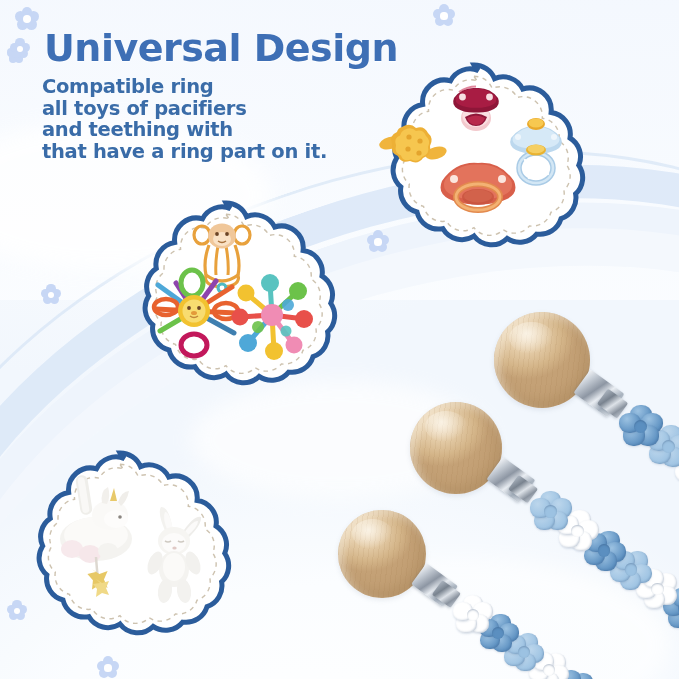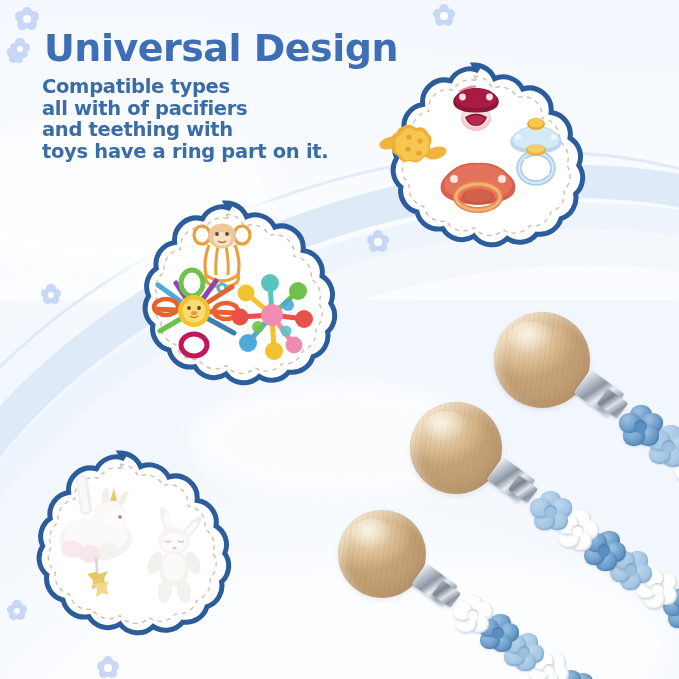--- a/index.html
+++ b/index.html
@@ -158,24 +158,24 @@
         <div class="pet" style="width: 10.08px; height: 10.08px; background: rgb(199, 215, 245); left: 13.1228px; top: 4.95757px;"></div>
         <div class="pet" style="width: 10.08px; height: 10.08px; background: rgb(199, 215, 245); left: 10.7688px; top: 12.2024px;"></div>
         <div class="pet" style="width: 10.08px; height: 10.08px; background: rgb(199, 215, 245); left: 3.15115px; top: 12.2024px;"></div>
         <div class="pet" style="width: 10.08px; height: 10.08px; background: rgb(199, 215, 245); left: 0.797154px; top: 4.95757px;"></div>
         <div class="core" style="width: 7.2px; height: 7.2px; background: rgb(255, 255, 255); left: 8.4px; top: 8.4px;"></div>
       </div>
     </div>
 
   <div class="title">Universal Design</div>
   <div class="subtitle">
-    <span>Compatible types</span>
-    <span>all with of pacifiers</span>
+    <span>Compatible ring</span>
+    <span>all toys of pacifiers</span>
     <span>and teething with</span>
-    <span>toys have a ring part on it.</span>
+    <span>that have a ring part on it.</span>
   </div>
 
   <div class="cloud" id="cloud-pacifiers" style="left: 368px; top: 55px; width: 212px; height: 212px;">
     <svg width="212" height="212" viewBox="0 0 212 212">
       <path id="scallop-a" fill="#ffffff" stroke="#2b5c9b" stroke-width="5" d="M106 10
            a22 22 0 0 1 20.5 13.6 22 22 0 0 1 28.2 10.4 22 22 0 0 1 28.4 23.4
            22 22 0 0 1 18.9 25.6 22 22 0 0 1 8.8 27.3 22 22 0 0 1 -3.2 28.6
            22 22 0 0 1 -14.6 24.8 22 22 0 0 1 -24.3 15.4 22 22 0 0 1 -29.6 4.3
            22 22 0 0 1 -33.1 -2.4 22 22 0 0 1 -31.2 -7.4 22 22 0 0 1 -25.8 -16.6
            22 22 0 0 1 -16.1 -25.1 22 22 0 0 1 -4.2 -28.9 22 22 0 0 1 7.6 -27.6

